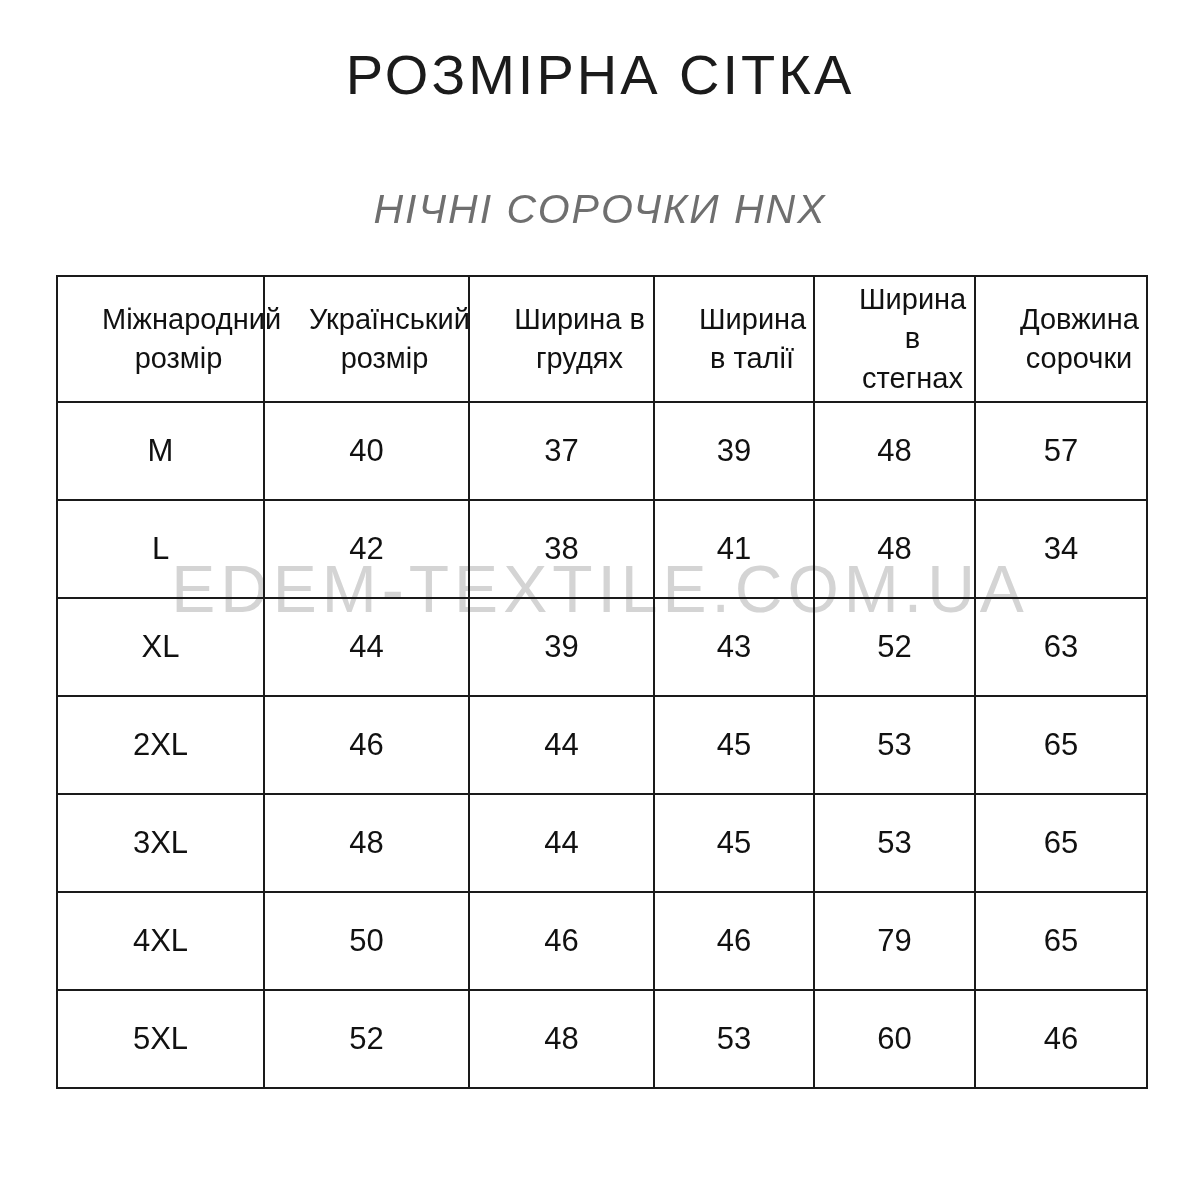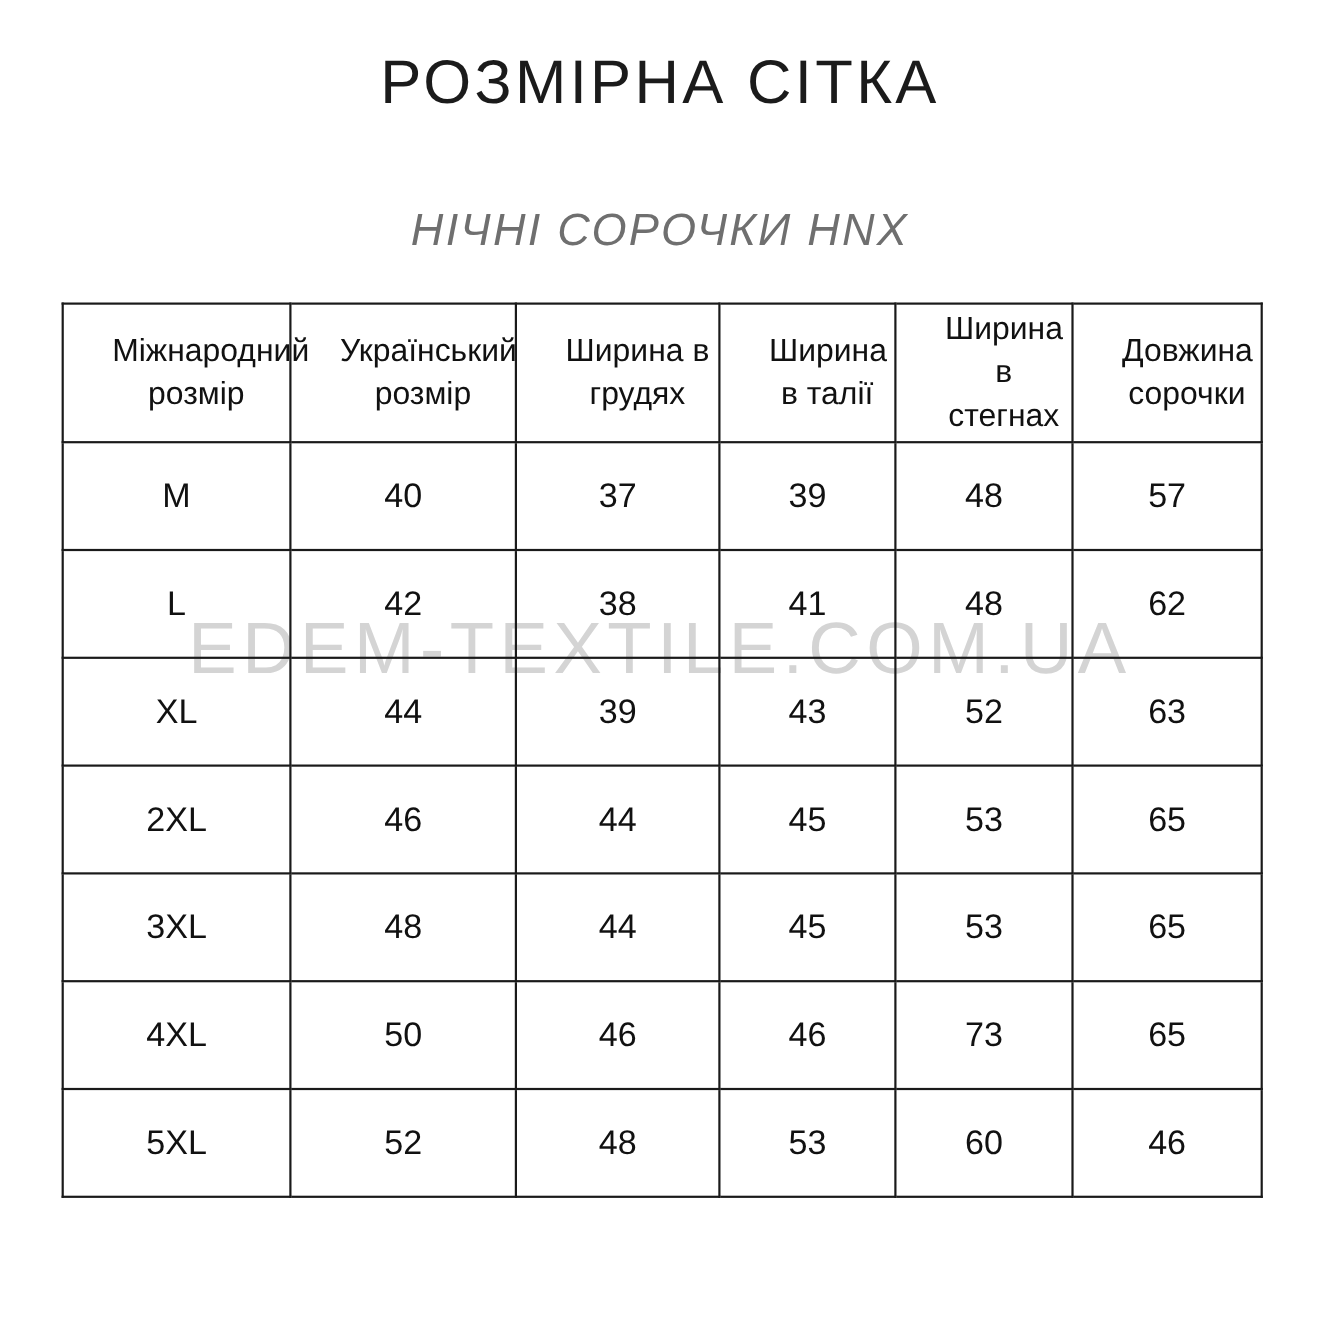--- a/index.html
+++ b/index.html
@@ -121,21 +121,21 @@
         <td>39</td>
         <td>48</td>
         <td>57</td>
       </tr>
       <tr>
         <td>L</td>
         <td>42</td>
         <td>38</td>
         <td>41</td>
         <td>48</td>
-        <td>62</td>
+        <td>34</td>
       </tr>
       <tr>
         <td>XL</td>
         <td>44</td>
         <td>39</td>
         <td>43</td>
         <td>52</td>
         <td>63</td>
       </tr>
       <tr>
@@ -152,21 +152,21 @@
         <td>44</td>
         <td>45</td>
         <td>53</td>
         <td>65</td>
       </tr>
       <tr>
         <td>4XL</td>
         <td>50</td>
         <td>46</td>
         <td>46</td>
-        <td>73</td>
+        <td>79</td>
         <td>65</td>
       </tr>
       <tr>
         <td>5XL</td>
         <td>52</td>
         <td>48</td>
         <td>53</td>
         <td>60</td>
         <td>46</td>
       </tr>

